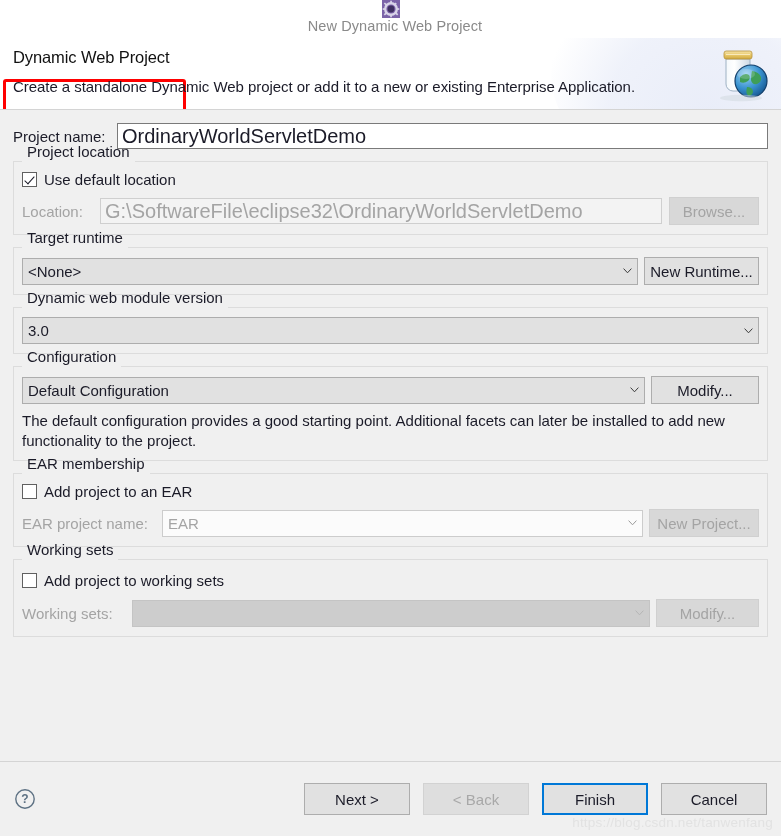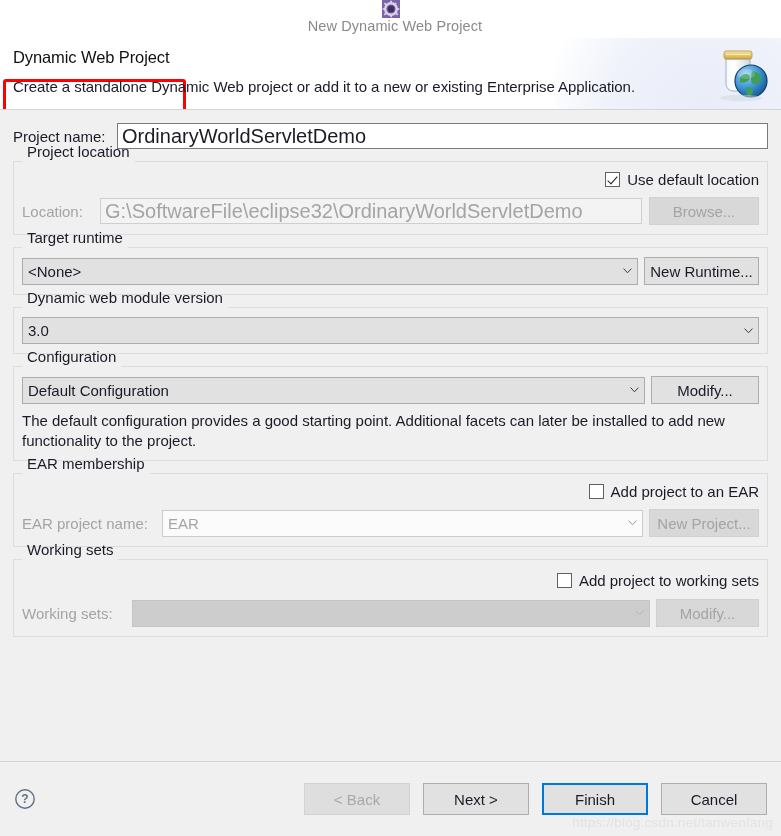--- a/index.html
+++ b/index.html
@@ -174,21 +174,21 @@
     font-size: 15px;
     color: #1b1b28;
     padding: 0 5px;
     transform: translateY(-10px);
     white-space: nowrap;
   }
   .group-stub-r { flex: 1; border-top: 1px solid #dcdcdc; }
   .group-inner { padding-top: 9px; }
 
   
-  .cbrow { display: flex; align-items: center; justify-content: flex-end; }
+  .cbrow { display: flex; align-items: center; }
   .cb {
     width: 15px; height: 15px;
     border: 1px solid #606060;
     background: #ffffff;
     margin-right: 7px;
     position: relative;
     flex: 0 0 auto;
   }
   .cb.checked::after {
     content: "";
@@ -408,21 +408,21 @@
         <div class="group-stub-r"></div>
       </div>
       <div class="group-inner">
         <div class="cbrow">
           <div class="cb checked"></div>
           <div class="cb-label">Use default location</div>
         </div>
         <div class="row" style="margin-top:9px;">
           <div class="field-label dim" style="width:78px;">Location:</div>
           <div class="txt disabled">G:\SoftwareFile\eclipse32\OrdinaryWorldServletDemo</div>
-          <div class="btn disabled" style="width:110px; margin-left:7px;">Browse...</div>
+          <div class="btn disabled" style="width:90px; margin-left:7px;">Browse...</div>
         </div>
       </div>
     </div>
 
     <div class="group">
       <div class="group-head">
         <div class="group-stub-l"></div>
         <div class="group-title">Target runtime</div>
         <div class="group-stub-r"></div>
       </div>
@@ -538,21 +538,21 @@
   </div>
 
   <div class="footer">
     <div class="help-icon">
       <svg width="22" height="22" viewBox="0 0 22 22">
         <circle cx="11" cy="11" r="9.2" fill="none" stroke="#5d7183" stroke-width="1.4"></circle>
         <text x="11" y="15.4" text-anchor="middle" font-family="Liberation Sans, sans-serif" font-size="12" font-weight="bold" fill="#5d7183">?</text>
       </svg>
     </div>
     <div class="foot-btns">
+      <div class="fbtn">Next &gt;</div>
       <div class="fbtn disabled">&lt; Back</div>
-      <div class="fbtn">Next &gt;</div>
       <div class="fbtn primary">Finish</div>
       <div class="fbtn">Cancel</div>
     </div>
     <div class="watermark">https://blog.csdn.net/tanwenfang</div>
   </div>
 
 </div>
 
 </body></html>

